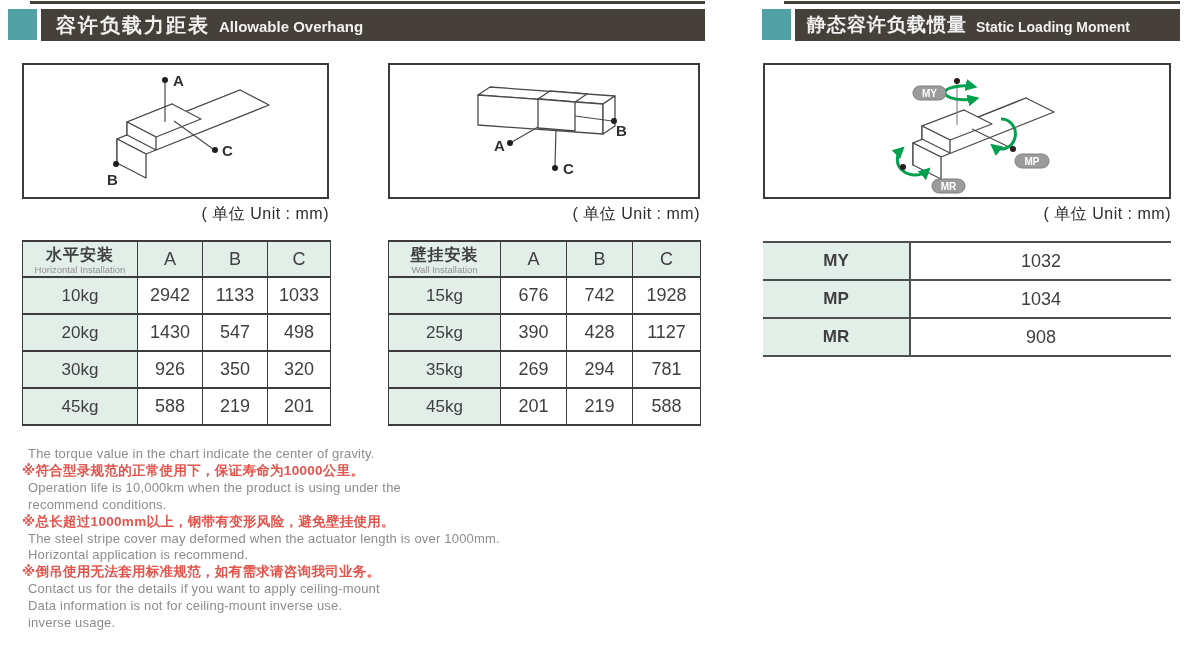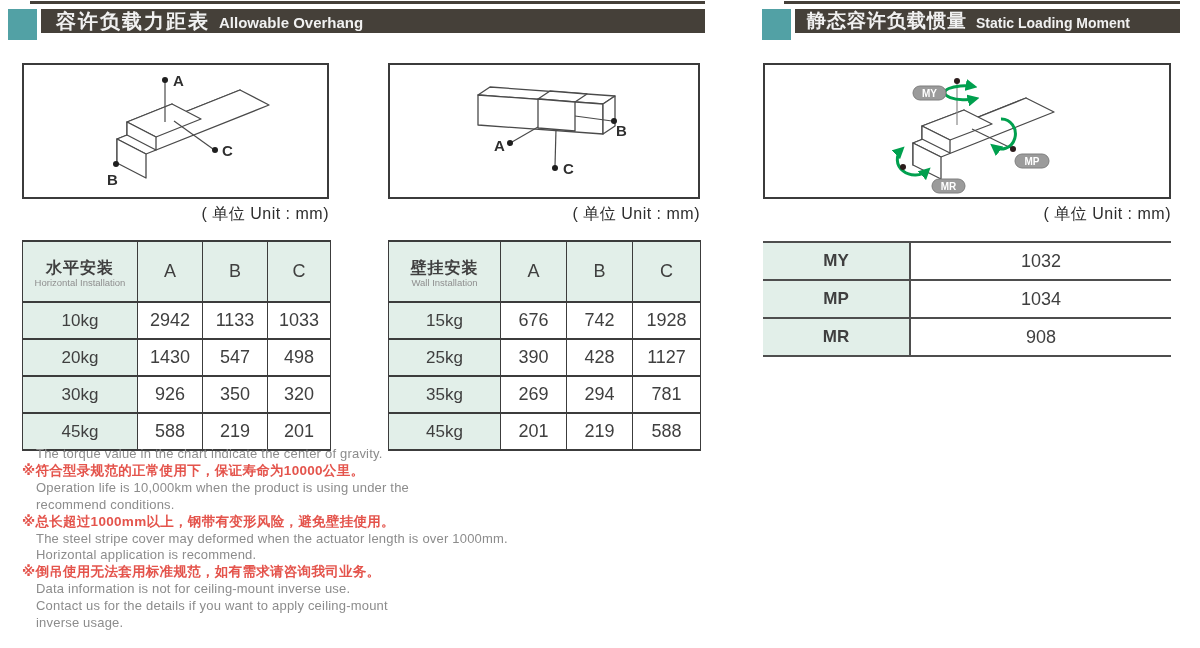--- a/index.html
+++ b/index.html
@@ -2,21 +2,21 @@
 <html><head>
 <meta charset="utf-8">
 <style>
   html,body{margin:0;padding:0;background:#ffffff;}
   .page{position:relative;width:1200px;height:648px;background:#ffffff;overflow:hidden;
         font-family:"Liberation Sans","DejaVu Sans",sans-serif;}
   
   .sec-header{position:absolute;top:0;height:46px;}
   .sec-topline{position:absolute;left:22px;right:0;top:1px;height:3px;background:#454039;}
   .sec-teal{position:absolute;left:0;top:9px;width:29px;height:31px;background:#52a1a5;}
-  .sec-bar{position:absolute;left:33px;right:0;top:9px;height:24px;background:#454039;
+  .sec-bar{position:absolute;left:33px;right:0;top:9px;height:32px;background:#454039;
            display:flex;align-items:center;padding-left:15px;box-sizing:border-box;color:#f1f1f1;}
   .sec-bar .zh{font-size:20px;font-weight:700;letter-spacing:2px;white-space:nowrap;}
   .sec-bar .en{font-size:15px;font-weight:700;margin-left:9px;padding-top:3px;white-space:nowrap;}
   
   .dbox{position:absolute;top:63px;height:136px;border:2px solid #3b3b3b;background:#fff;box-sizing:border-box;}
   .unit-cap{position:absolute;top:204px;height:22px;font-size:16px;color:#2d2d2d;text-align:right;letter-spacing:0.5px;}
   .rail{fill:#ffffff;stroke:#4a4a4a;stroke-width:1.3;stroke-linejoin:round;}
   .callout{stroke:#4a4a4a;stroke-width:1.2;fill:none;}
   .axisline{stroke:#8a8a8a;stroke-width:1.2;fill:none;}
   .dot{fill:#1e1e1e;}
@@ -28,30 +28,30 @@
   
   table{border-collapse:collapse;table-layout:fixed;position:absolute;}
   .spec td{border:1px solid #3c3c3c;border-top-width:2px;border-bottom-width:2px;text-align:center;
            vertical-align:middle;padding:0;color:#3f3f3f;background:#fff;}
   .spec td.g{background:#e2efe9;}
   .spec .hz{font-size:16px;font-weight:600;letter-spacing:1px;line-height:19px;padding-top:2px;}
   .spec .he{font-size:9.5px;color:#8f8f8f;line-height:11px;}
   .spec td.colh{font-size:18px;}
   .spec td.load{font-size:17px;}
   .spec td.v{font-size:18px;}
-  .spec tr.h{height:61px;} .spec tr.r{height:37px;}
+  .spec tr.h{height:36px;} .spec tr.r{height:37px;}
   .mtable td{border-top:2px solid #4e4e4e;border-bottom:2px solid #4e4e4e;text-align:center;
              vertical-align:middle;padding:0;color:#3f3f3f;}
   .mtable td.lab{background:#e2efe9;border-right:2px solid #4e4e4e;font-weight:700;font-size:17px;}
   .mtable td.val{background:#fff;font-size:18px;}
   .mtable tr{height:38px;}
   
   .notes{position:absolute;left:22px;top:446px;width:680px;}
   .nzh{font-size:13.5px;font-weight:700;color:#e4544c;line-height:16.9px;letter-spacing:0.3px;}
-  .nen{font-size:13px;color:#8c8c8c;line-height:16.9px;margin-left:14px;letter-spacing:0.2px;}
+  .nen{font-size:13px;color:#8c8c8c;line-height:16.9px;margin-left:6px;letter-spacing:0.2px;}
 </style>
 </head>
 <body>
 
 <div class="page">
 
   <div class="sec-header" style="left:8px;width:697px;">
     <div class="sec-topline"></div>
     <div class="sec-teal"></div>
     <div class="sec-bar">
@@ -258,19 +258,19 @@
       <div class="nen">Operation life is 10,000km when the product is using under the</div>
       <div class="nen">recommend conditions.</div>
     </div>
     <div>
       <div class="nzh">※总长超过1000mm以上，钢带有变形风险，避免壁挂使用。</div>
       <div class="nen">The steel stripe cover may deformed when the actuator length is over 1000mm.</div>
       <div class="nen">Horizontal application is recommend.</div>
     </div>
     <div>
       <div class="nzh">※倒吊使用无法套用标准规范，如有需求请咨询我司业务。</div>
+      <div class="nen">Contact us for the details if you want to apply ceiling-mount</div>
       <div class="nen">Data information is not for ceiling-mount inverse use.</div>
-      <div class="nen">Contact us for the details if you want to apply ceiling-mount</div>
       <div class="nen">inverse usage.</div>
     </div>
   </div>
 
 </div>
 
 </body></html>

